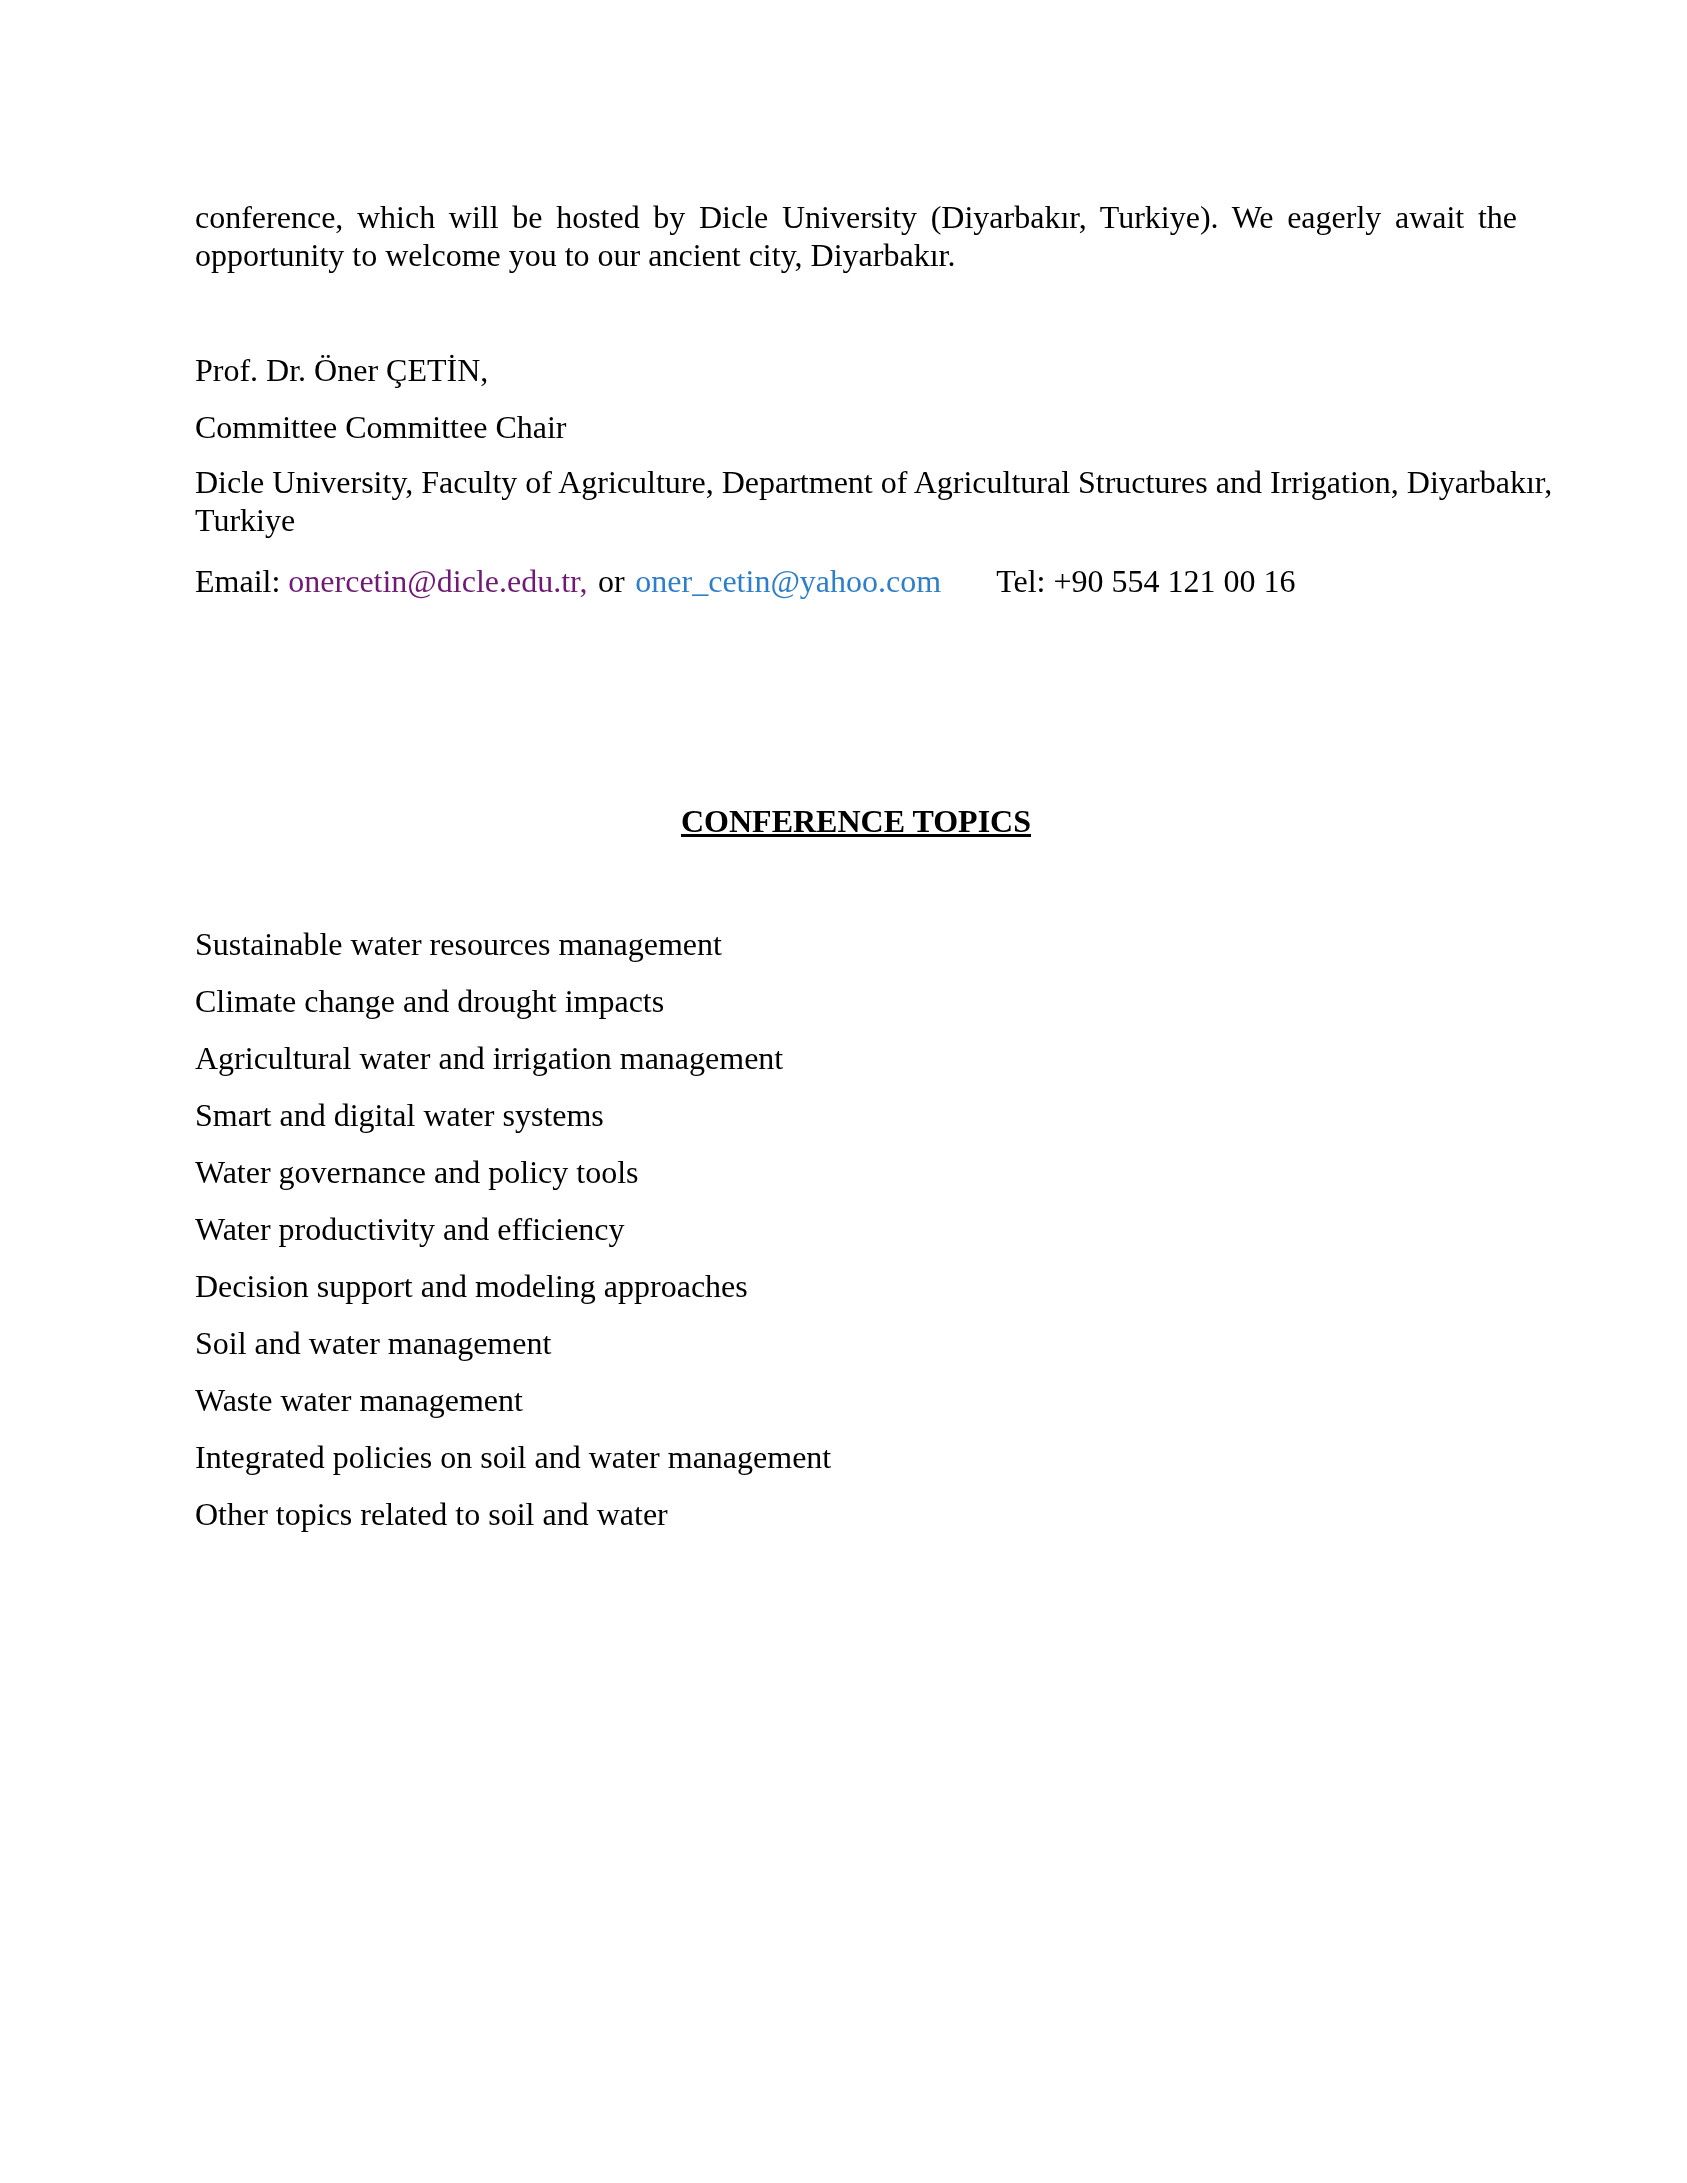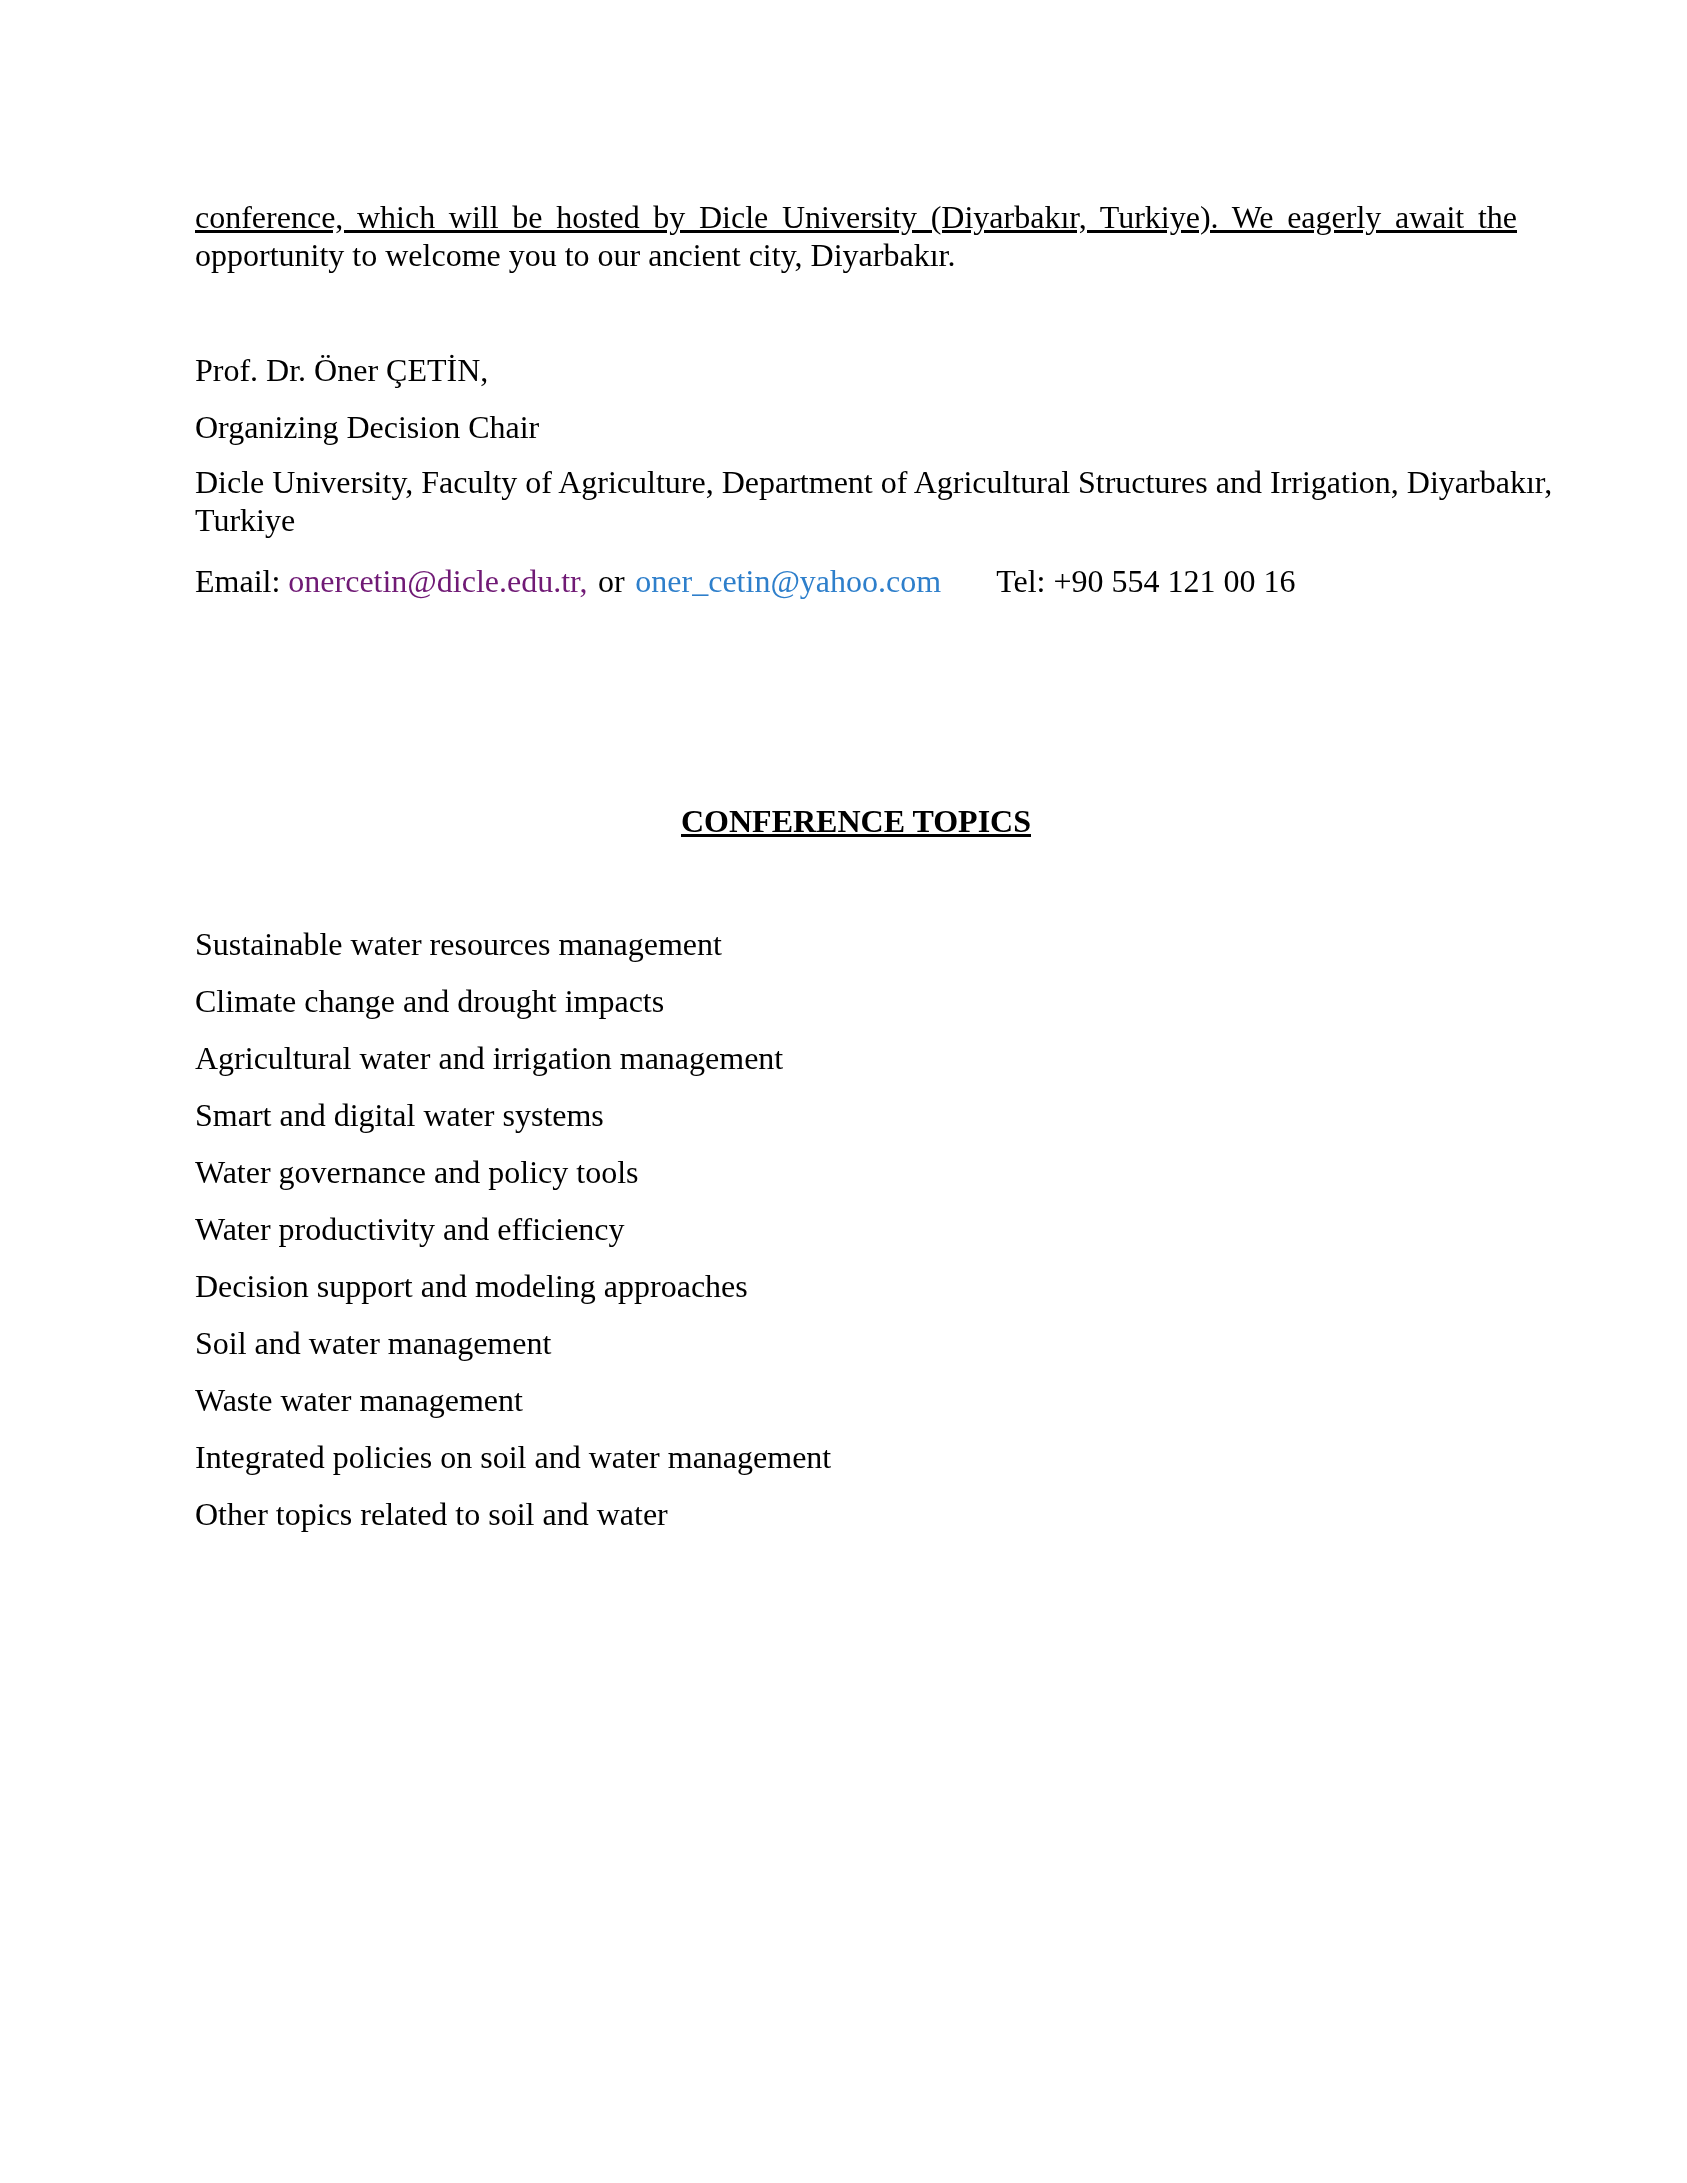--- a/index.html
+++ b/index.html
@@ -20,21 +20,20 @@
   .block {
     position: absolute;
     left: 195px;
     width: 1322px;
     line-height: 38px;
     white-space: normal;
   }
   .justify-last {
     text-align: justify;
     text-align-last: justify;
-    text-decoration: underline;
   }
   .nowrap {
     white-space: nowrap;
   }
   .heading {
     font-weight: bold;
     text-align: center;
     text-decoration: underline;
   }
   .topics-list {
@@ -65,21 +64,21 @@
 <body>
 
 <div class="page">
 
   <div class="block justify-last" style="top:198px">conference, which will be hosted by Dicle University (Diyarbakır, Turkiye).  We eagerly await the</div>
 
   <div class="block" style="top:236px">opportunity to welcome you to our ancient city, Diyarbakır.</div>
 
   <div class="block nowrap" style="top:351px">Prof. Dr. Öner ÇETİN,</div>
 
-  <div class="block nowrap" style="top:408px">Organizing Decision Chair</div>
+  <div class="block nowrap" style="top:408px">Committee Committee Chair</div>
 
   <div class="block nowrap" style="top:463px">
     <span>Dicle University, Faculty of Agriculture, Department of Agricultural Structures and Irrigation, Diyarbakır,</span><br>
     <span>Turkiye</span>
   </div>
 
   <div class="block nowrap" style="top:562px">
     <span>Email:</span>
     <a class="link-primary" href="#">onercetin@dicle.edu.tr,</a>
     <span class="conj">or</span>

